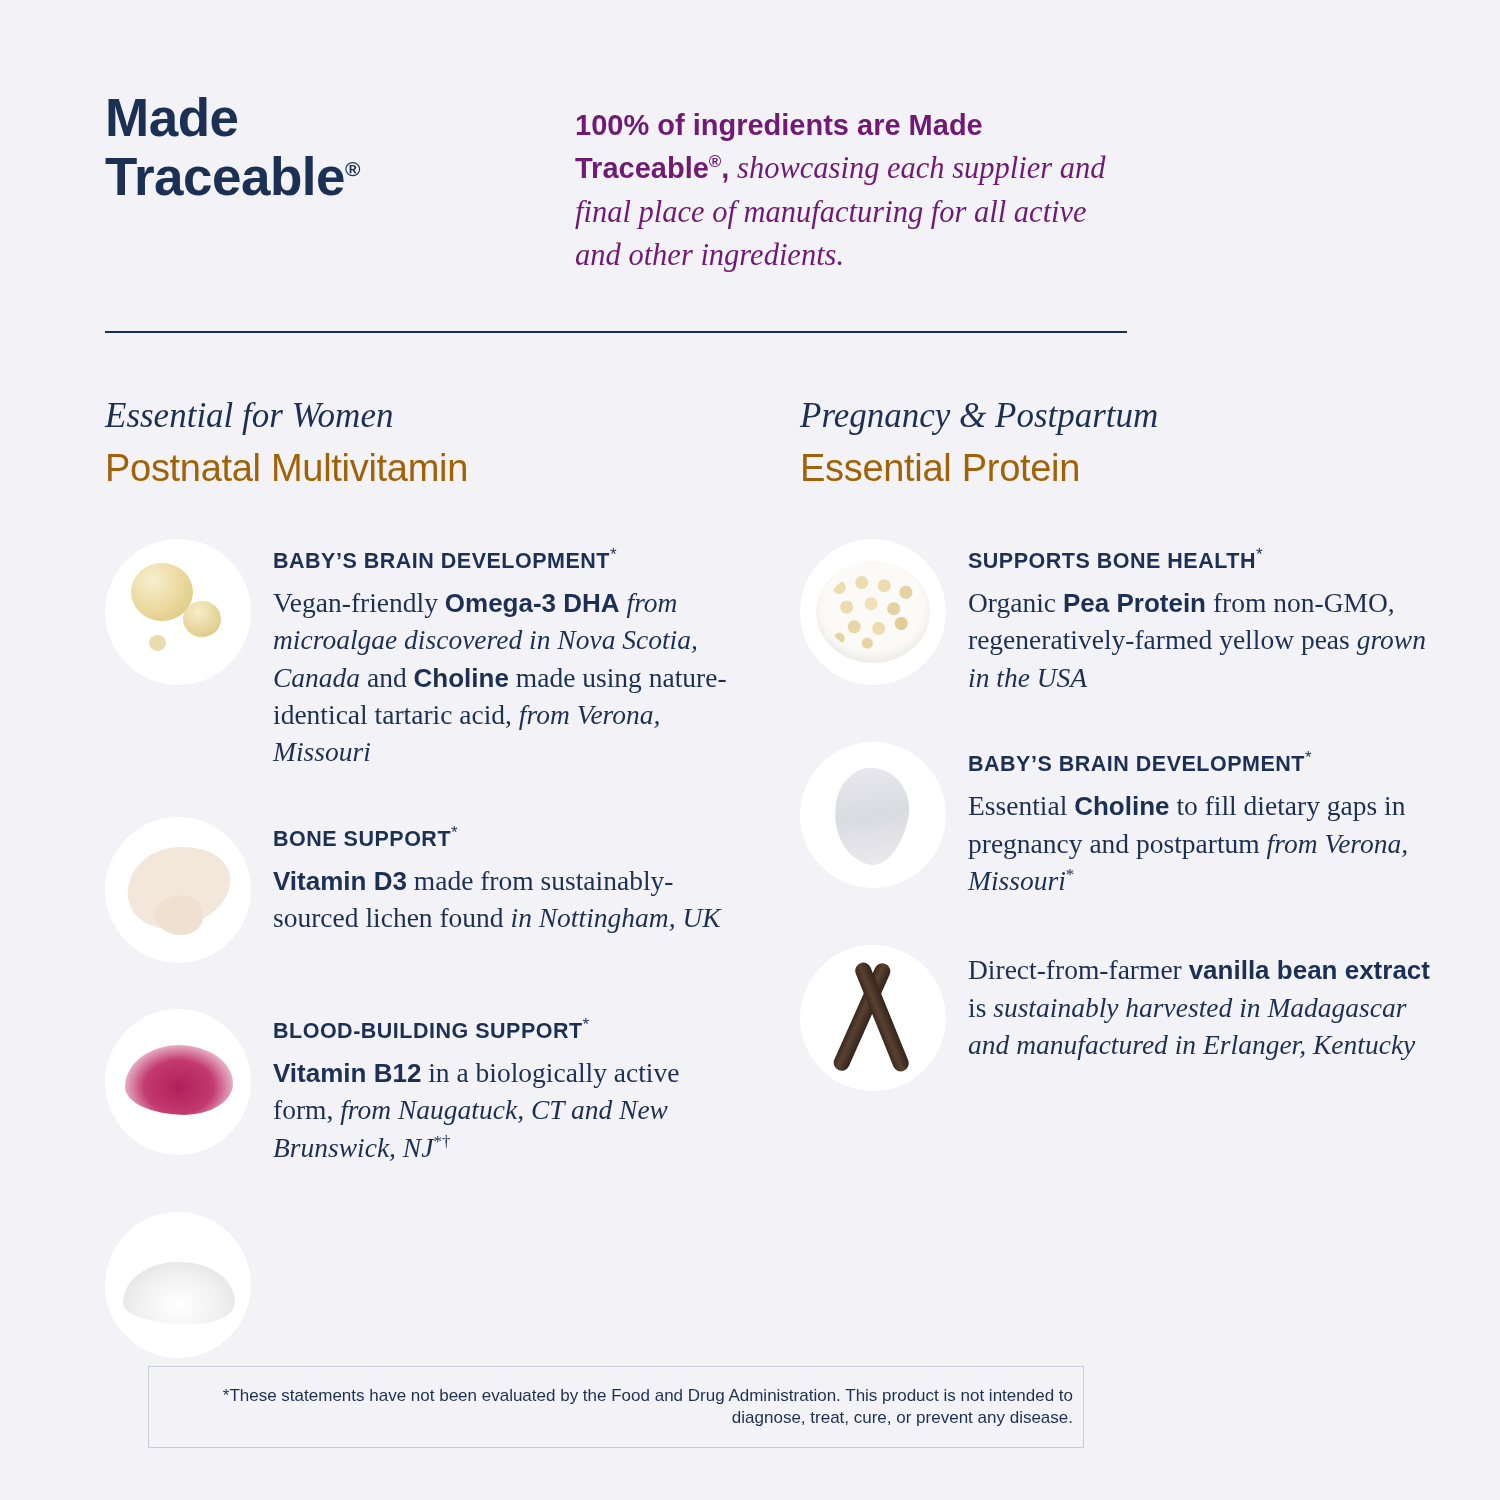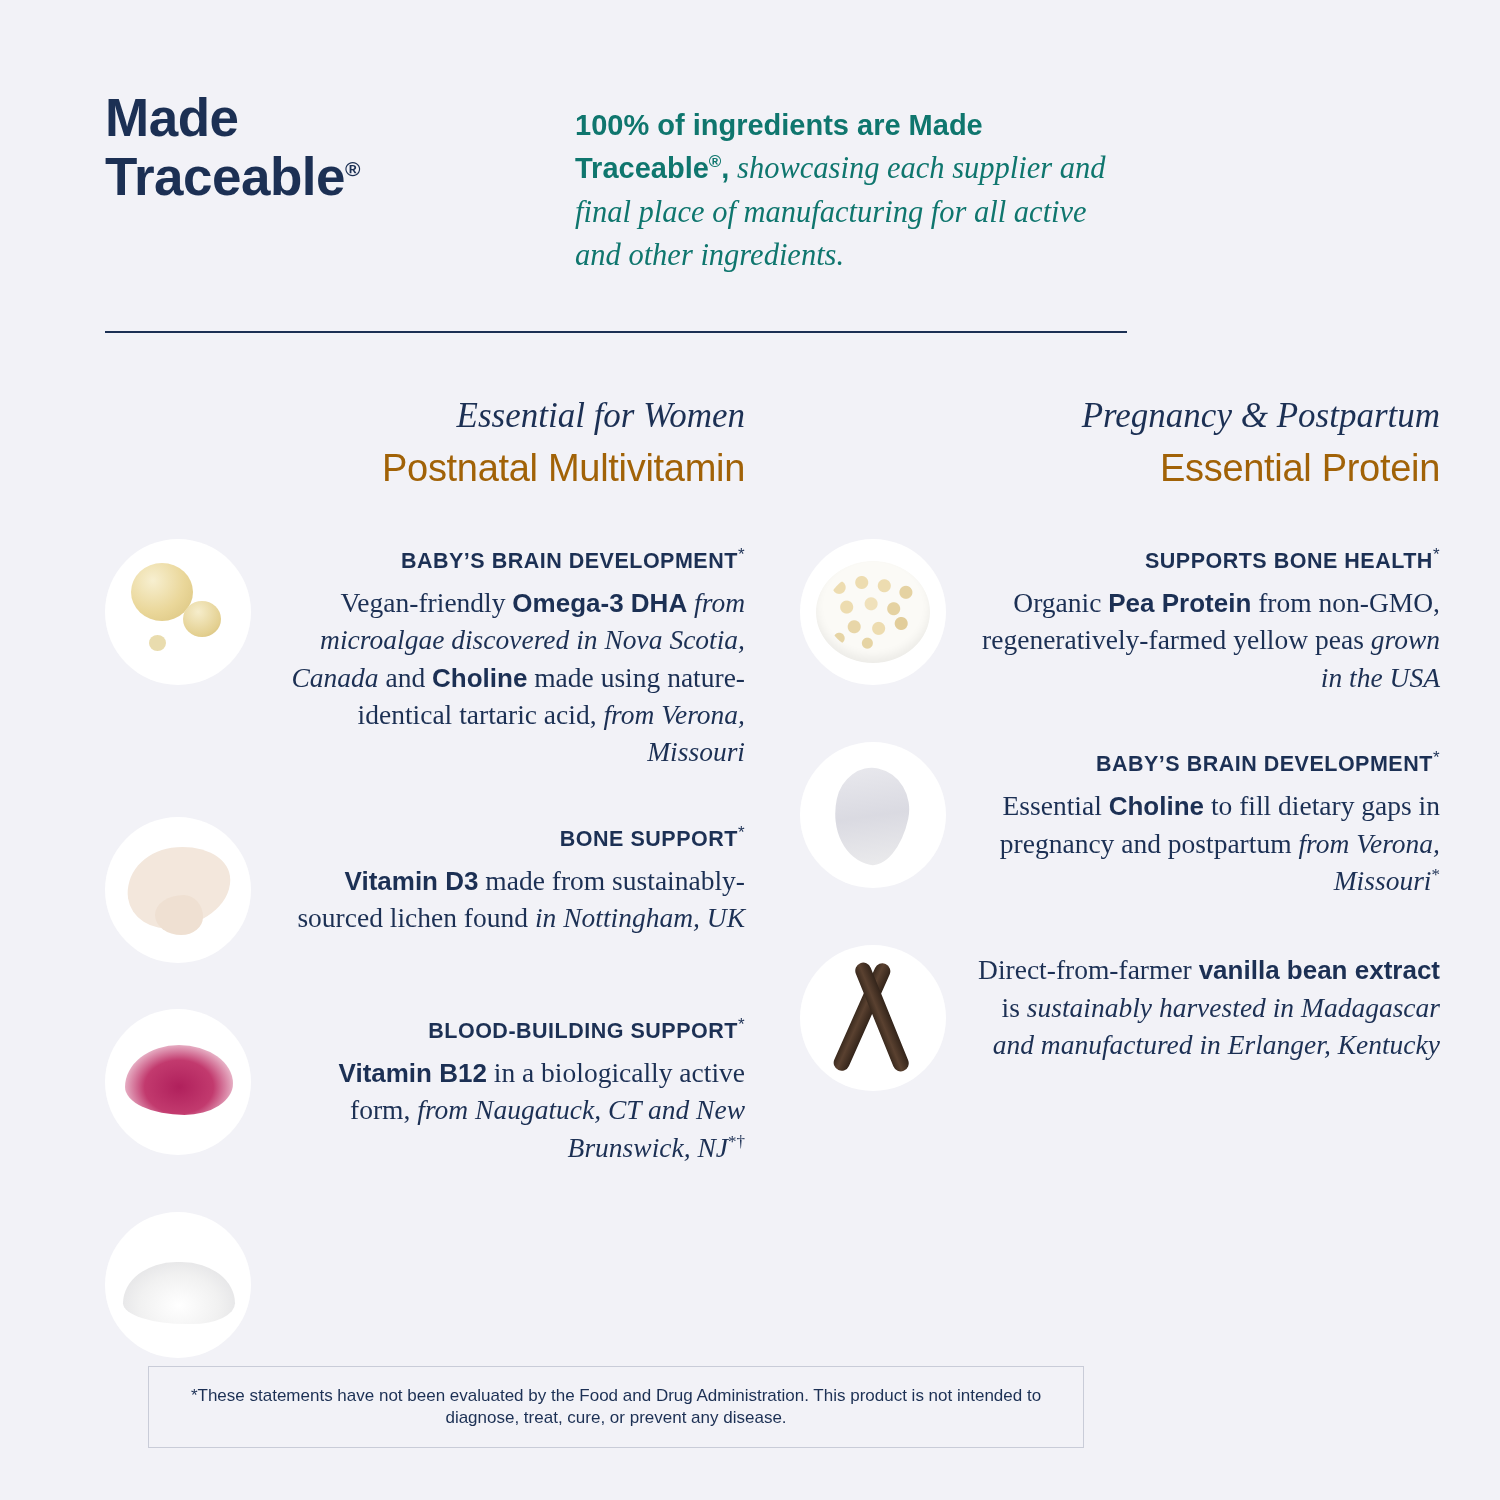--- a/index.html
+++ b/index.html
@@ -40,21 +40,21 @@
   .brand .reg {
     font-size: 21px;
     vertical-align: super;
     font-weight: 700;
   }
   .tagline {
     flex: 1 1 auto;
     font-family: "Liberation Serif", serif;
     font-size: 30.5px;
     line-height: 1.42;
-    color: #0f766e;
+    color: #701a75;
     padding-top: 16px;
   }
   .tagline .lead {
     font-family: "Liberation Sans", sans-serif;
     font-weight: 700;
     font-style: normal;
     font-size: 29px;
   }
   .tagline .lead .sup {
     font-size: 17px;
@@ -68,21 +68,20 @@
     margin-top: 54px;
     height: 2px;
     background: #1c3054;
     width: 100%;
   }
 
   
   .columns {
     display: flex;
     margin-top: 62px;
-    text-align: right;
   }
   .col {
     width: 640px;
     flex: 0 0 640px;
   }
   .col.right {
     margin-left: 55px;
   }
   .col-eyebrow {
     font-family: "Liberation Serif", serif;
@@ -152,21 +151,21 @@
   }
 
   
   .footer {
     position: absolute;
     left: 148px;
     right: 148px;
     bottom: 52px;
     border: 1px solid #c9ccd8;
     padding: 18px 10px;
-    text-align: center;
+    text-align: right;
     font-size: 17px;
     color: #1c3054;
     line-height: 1.3;
   }
 
   
   .oil-drop-1 {
     position: absolute;
     left: 26px; top: 24px;
     width: 62px; height: 58px;

